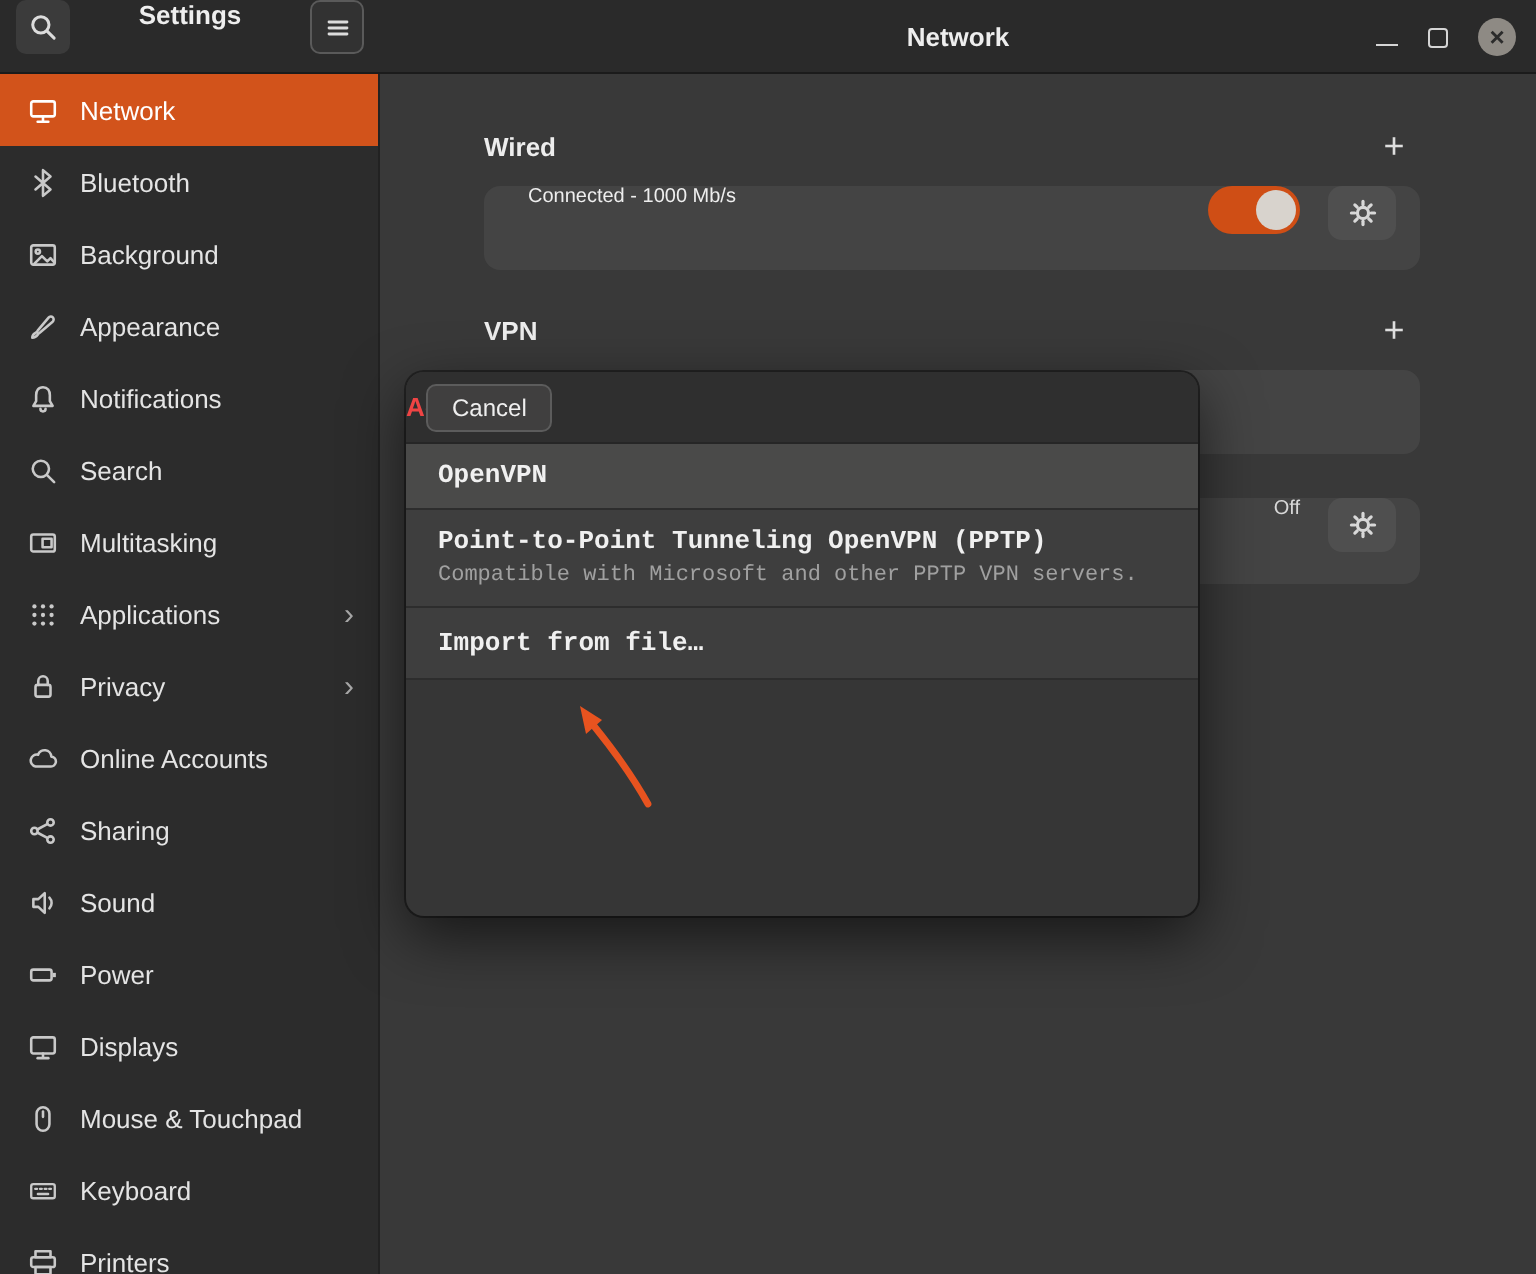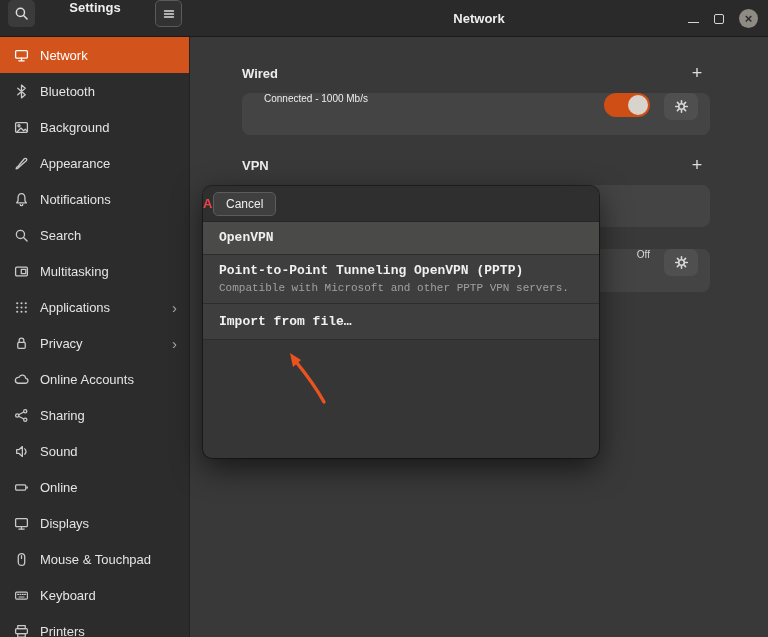--- a/index.html
+++ b/index.html
@@ -262,21 +262,21 @@
       <span class="lbl">Sound</span>
     </div>
 
     <div class="side-item">
       <span class="icn">
         <svg class="sv" width="15" height="15" viewBox="0 0 14 14" fill="none" stroke="currentColor" stroke-width="1.2" stroke-linejoin="round">
           <rect x="1.5" y="4.5" width="9.5" height="5" rx="1"></rect>
             <rect x="11.5" y="6" width="1.5" height="2" fill="currentColor" stroke="none"></rect>
         </svg>
       </span>
-      <span class="lbl">Online</span>
+      <span class="lbl">Power</span>
     </div>
 
     <div class="side-item">
       <span class="icn">
         <svg class="sv" width="15" height="15" viewBox="0 0 14 14" fill="none" stroke="currentColor" stroke-width="1.2" stroke-linecap="round" stroke-linejoin="round">
           <rect x="1.5" y="2.5" width="11" height="7.5" rx="1"></rect>
             <line x1="7" y1="10" x2="7" y2="12"></line>
             <line x1="4.5" y1="12.2" x2="9.5" y2="12.2"></line>
         </svg>
       </span>

